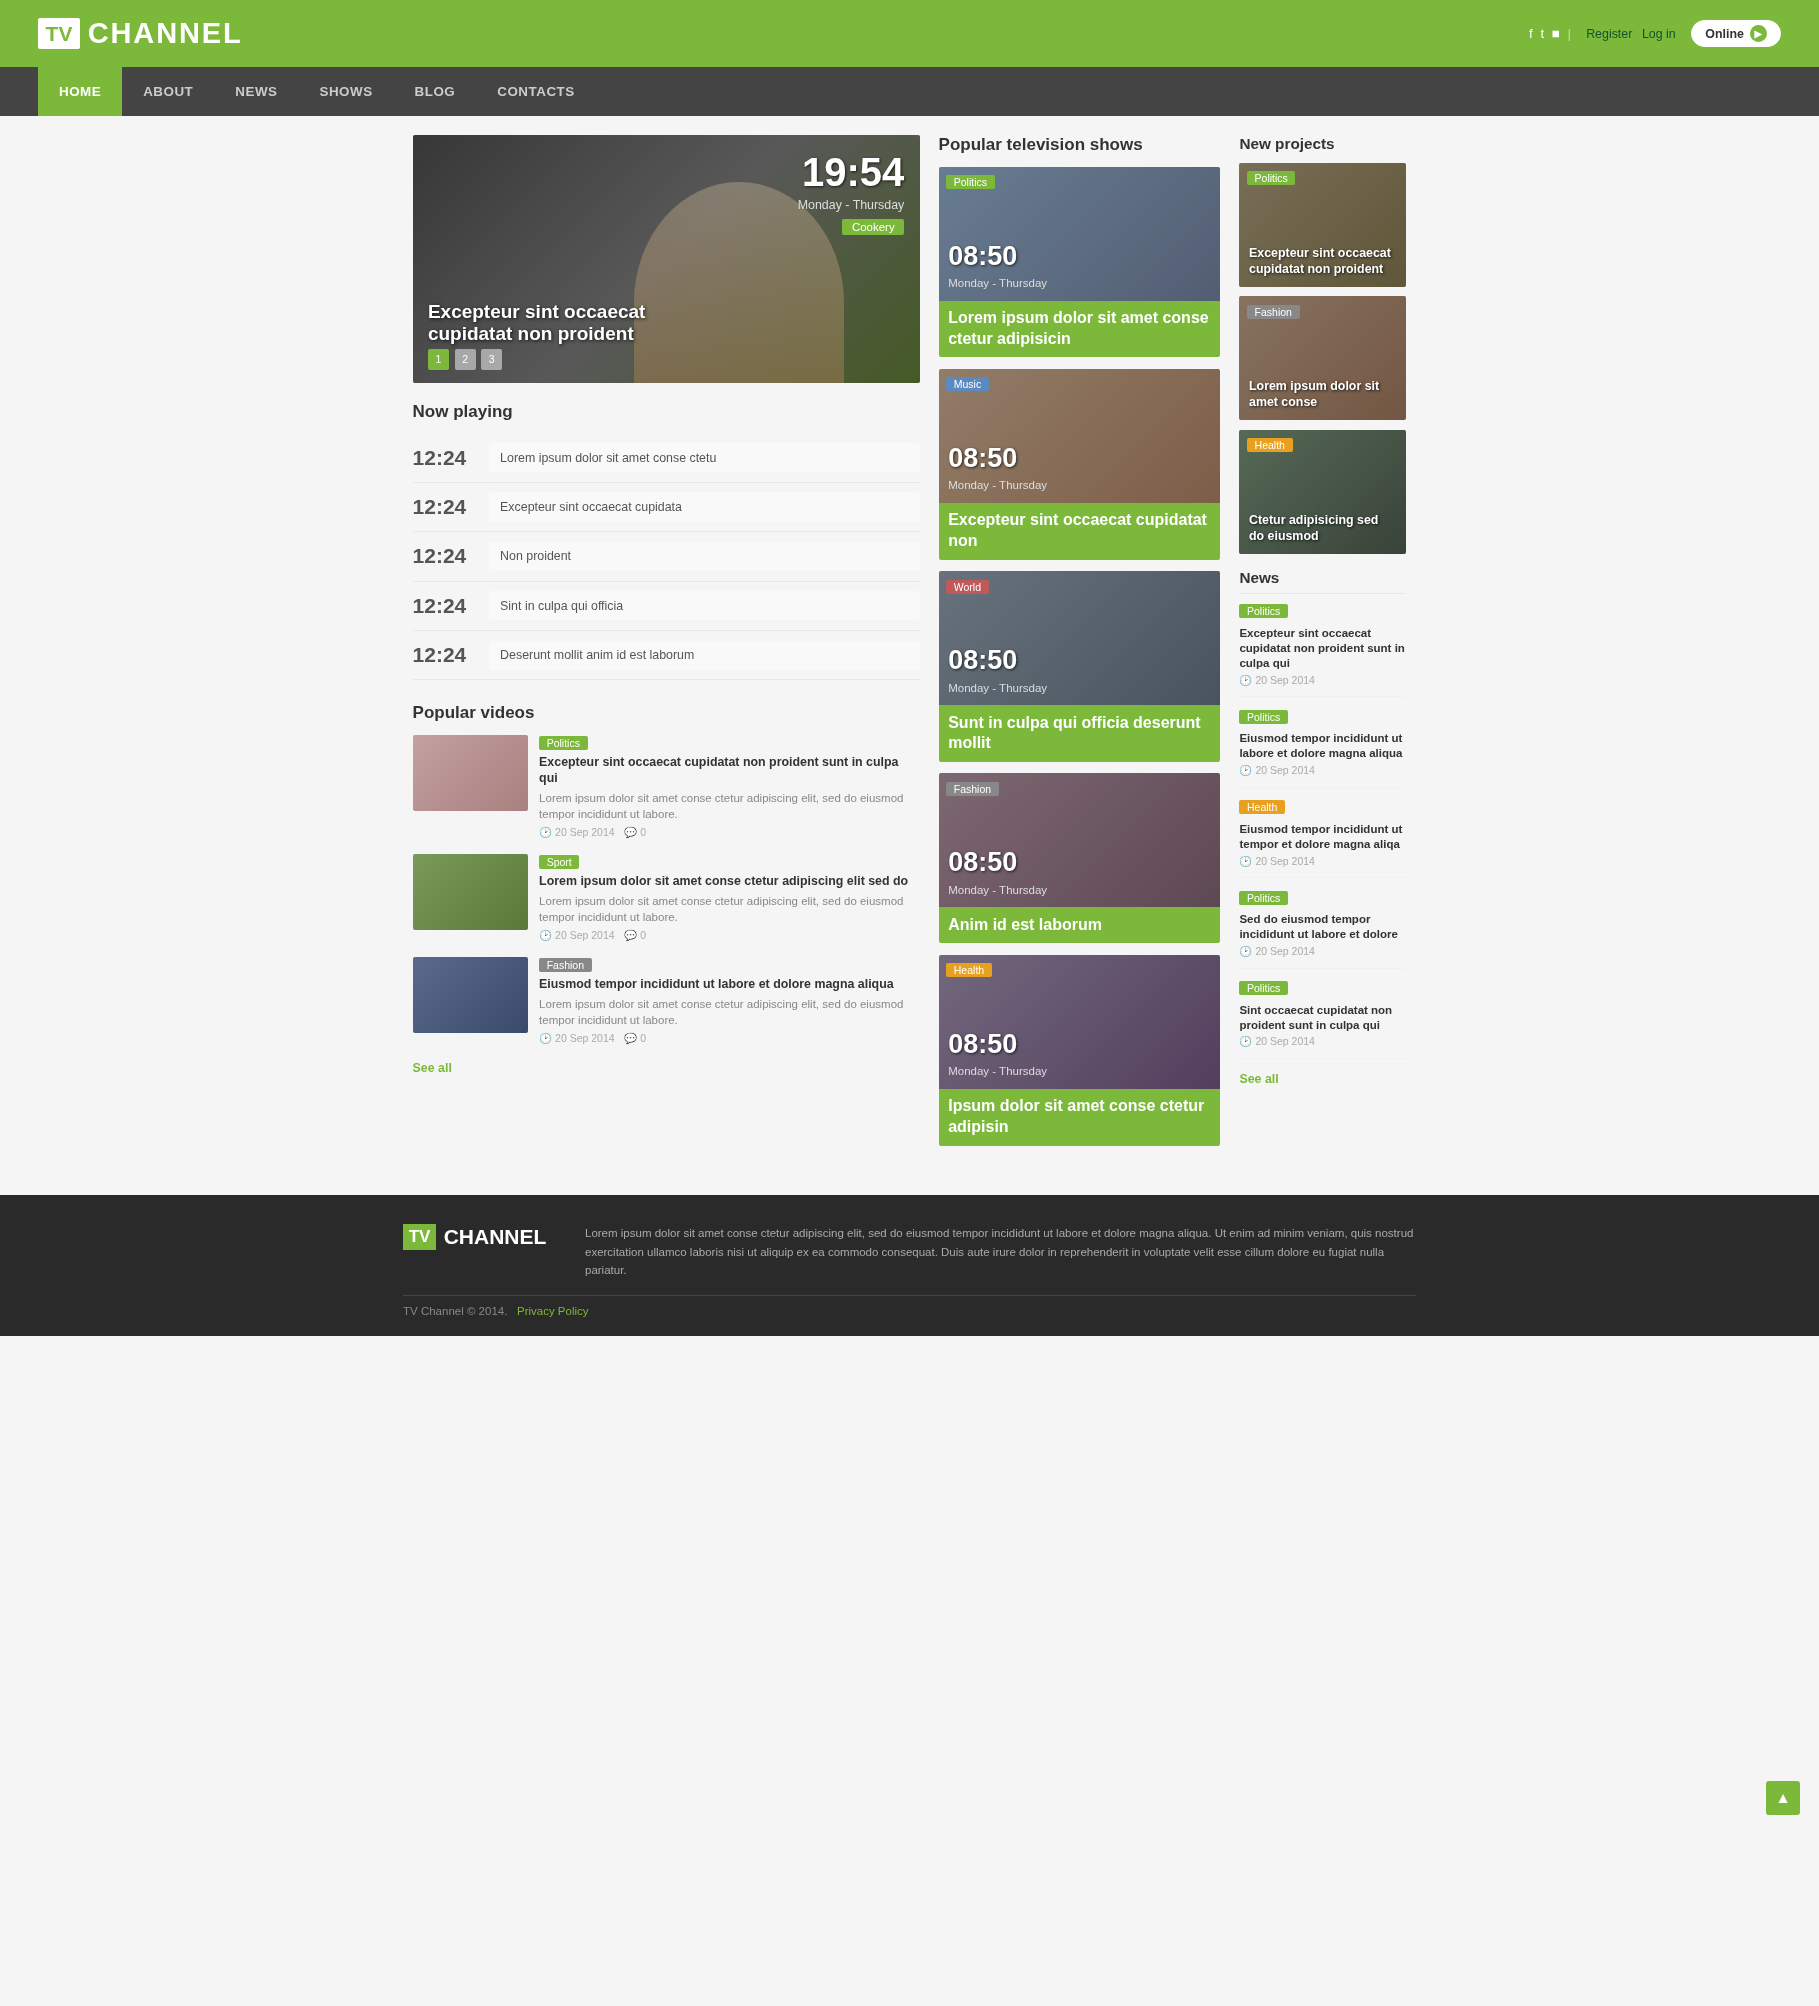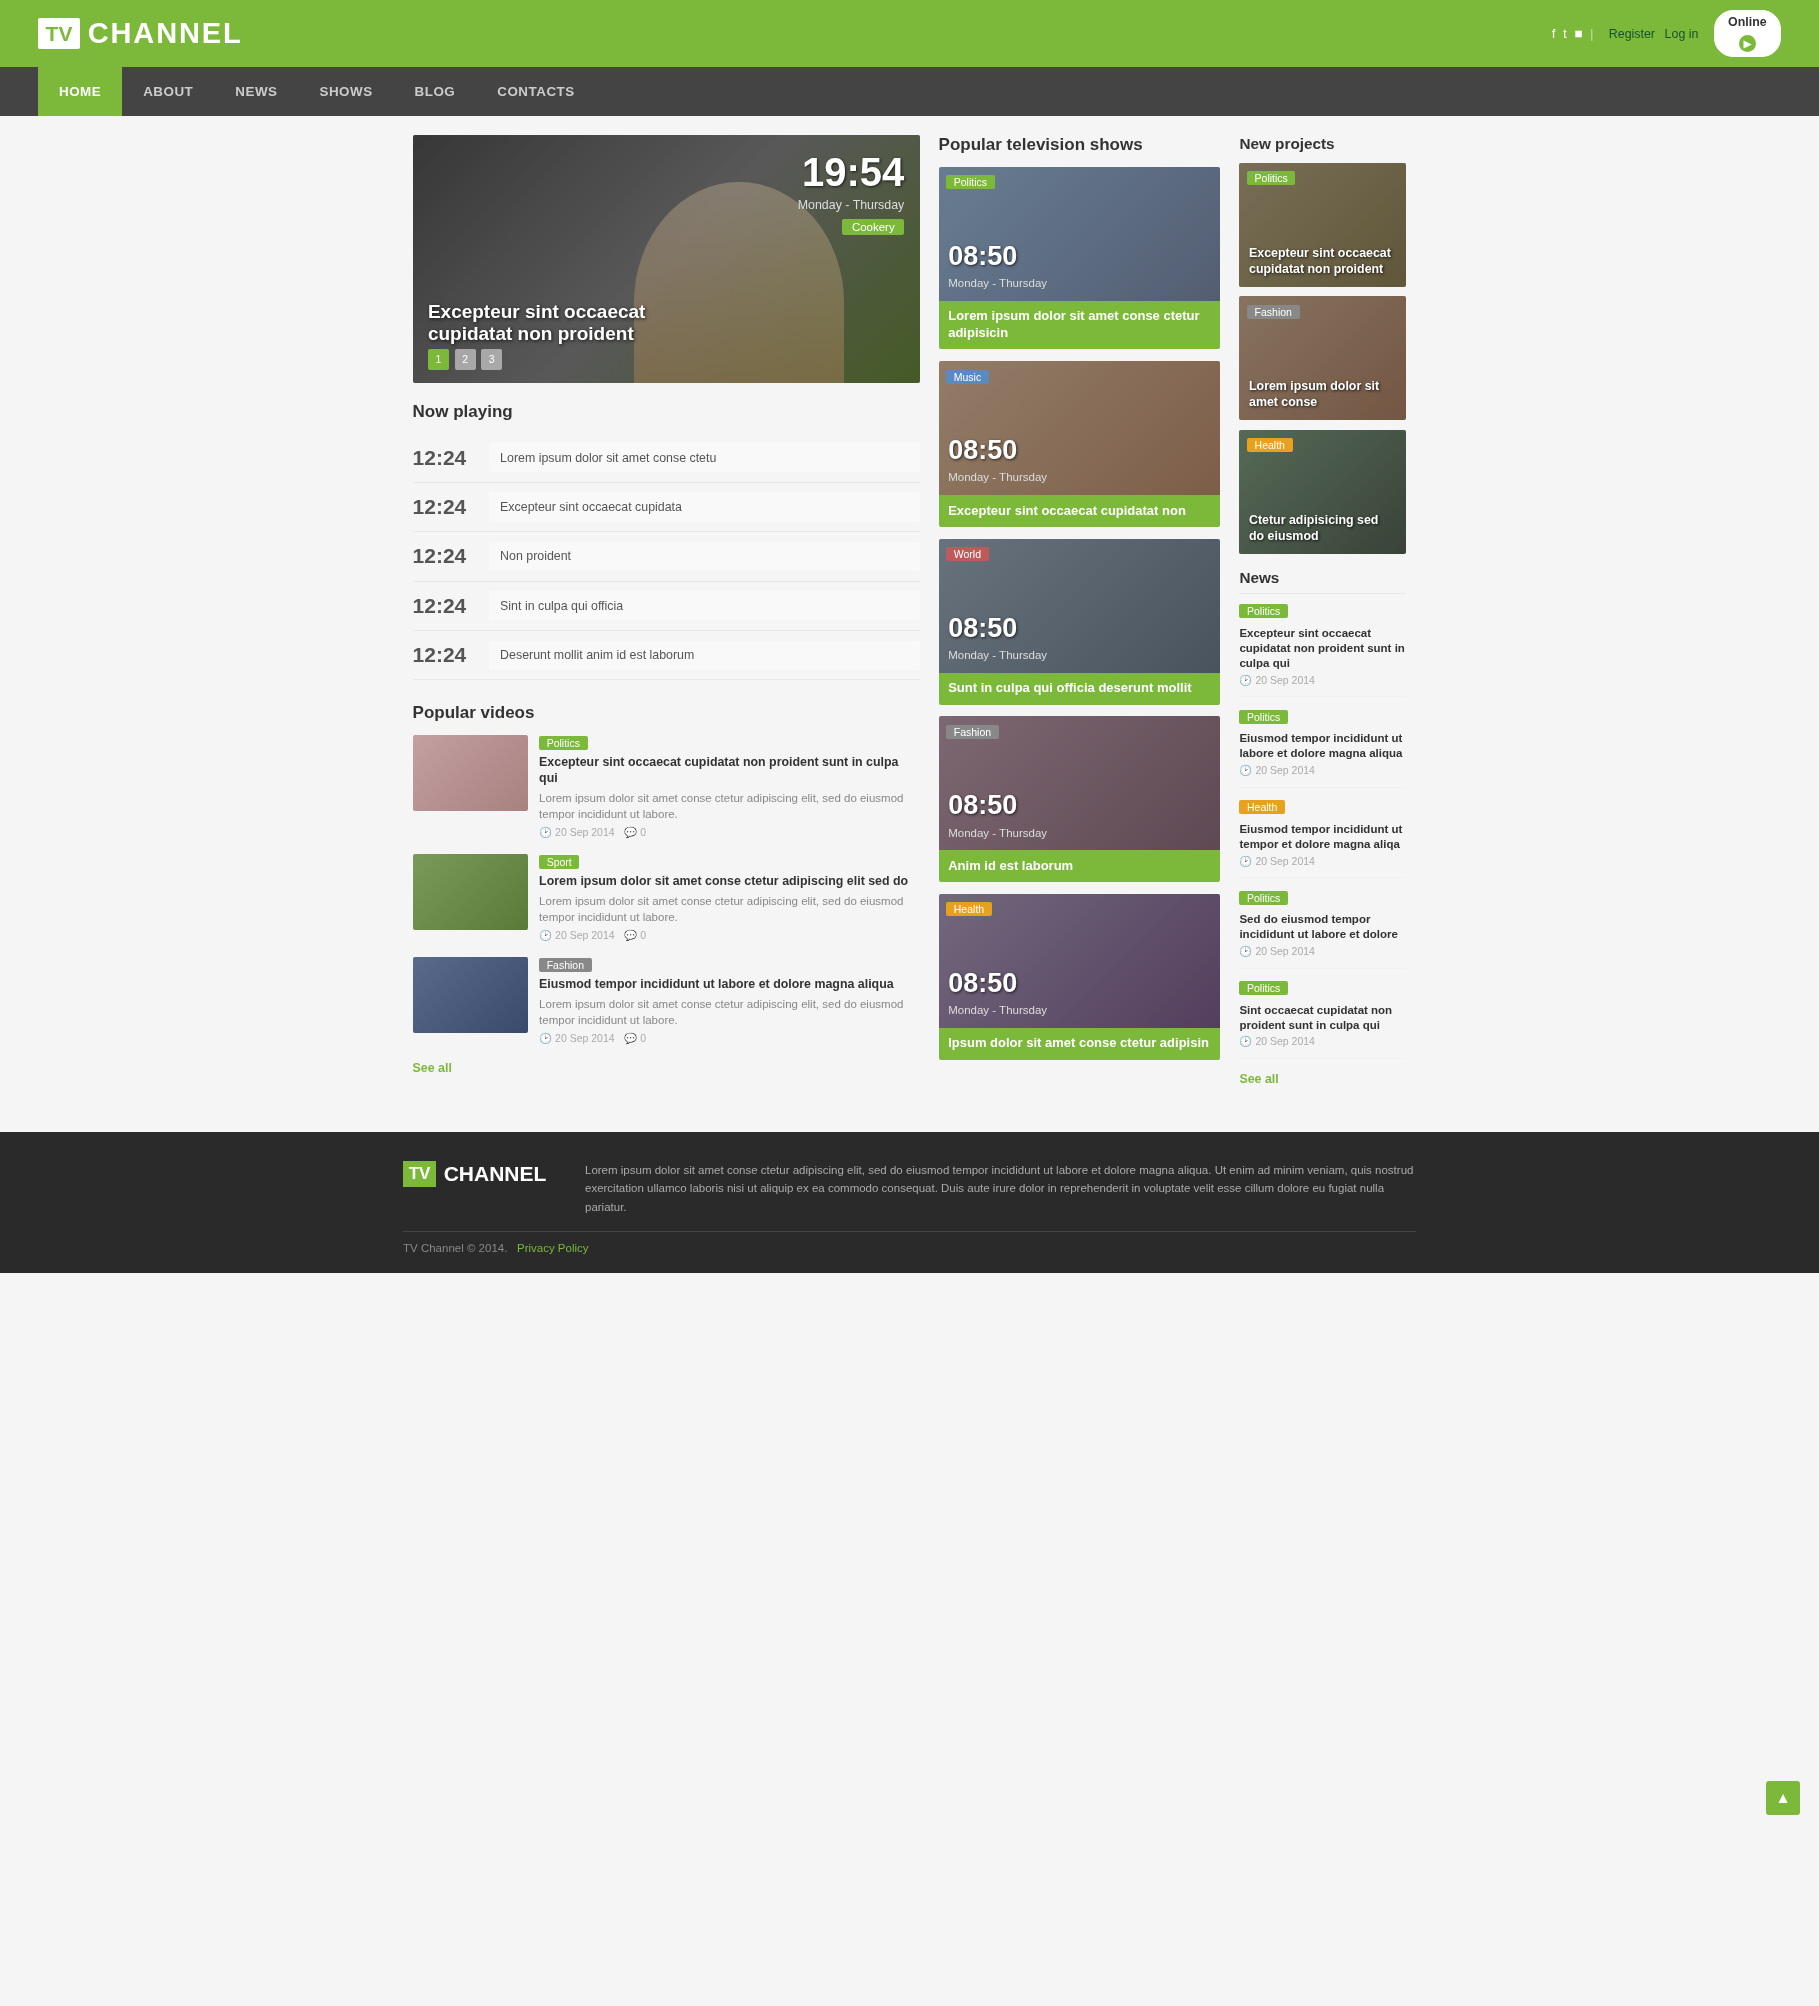--- a/index.html
+++ b/index.html
@@ -60,21 +60,20 @@
       border: 1.9px solid white;
       border-radius: 19px;
       padding: 3.8px 13.4px;
       color: #333;
       font-weight: bold;
       font-size: 12.4px;
       display: flex;
       align-items: center;
       gap: 5.7px;
       cursor: pointer;
-      flex-direction: column;
     }
     .play-circle {
       width: 17px; height: 17px;
       background: #7cb93a;
       border-radius: 50%;
       display: flex; align-items: center; justify-content: center;
       color: white;
       font-size: 9.6px;
     }
 
@@ -324,21 +323,21 @@
       left: 9.6px;
       color: #ddd;
       font-size: 11.5px;
     }
     .tv-show-body {
       background: #7cb93a;
       padding: 7.6px 9.6px;
     }
     .tv-show-body-title {
       color: white;
-      font-size: 13px;
+      font-size: 16px;
       font-weight: 600;
       line-height: 1.3;
     }
 
     
     .right-col { width: 167px; flex-shrink: 0; }
     .new-projects-title {
       font-size: 15.3px;
       font-weight: bold;
       color: #333;

